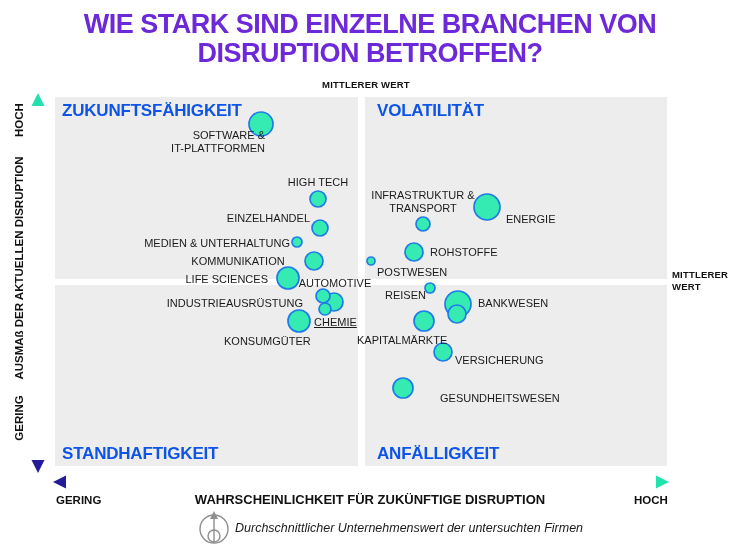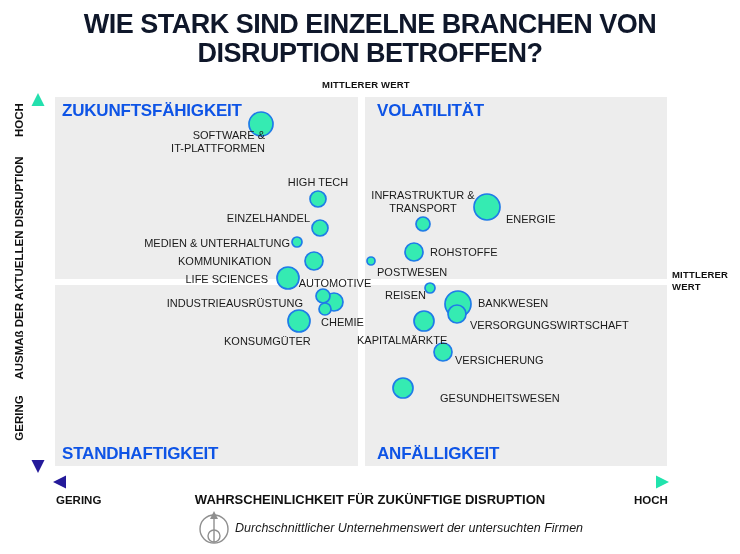--- a/index.html
+++ b/index.html
@@ -1,20 +1,20 @@
 <!DOCTYPE html>
 <html><head>
 <meta charset="utf-8">
 <style>
   html,body{margin:0;padding:0;background:#fff;}
   #fig{position:relative;width:740px;height:554px;background:#fff;overflow:hidden;
        font-family:"Liberation Sans","DejaVu Sans",sans-serif;color:#1a1a1a;}
   .abs{position:absolute;}
   #title{left:0;top:10px;width:740px;text-align:center;font-weight:bold;
-         font-size:27px;line-height:1.08;color:#0f172a;letter-spacing:-0.5px;}
+         font-size:27px;line-height:1.08;color:#6d28d9;letter-spacing:-0.5px;}
   .panel{position:absolute;background:#EDEDED;}
   .qhead{position:absolute;font-weight:bold;font-size:17px;color:#0E54E6;letter-spacing:-0.2px;}
   .meanlbl{position:absolute;font-weight:bold;font-size:9.5px;letter-spacing:0.2px;line-height:1.25;color:#111;}
   .axis-end{position:absolute;font-weight:bold;font-size:11.5px;color:#111;}
   .yrot{position:absolute;transform:translate(-50%,-50%) rotate(-90deg);white-space:nowrap;
         font-weight:bold;font-size:11.5px;color:#111;}
   #xmain{left:70px;top:492px;width:600px;text-align:center;font-weight:bold;font-size:13px;color:#111;}
   .pt-label{position:absolute;font-size:11px;line-height:1.18;white-space:pre-line;color:#1a1a1a;}
   #legend-text{left:235px;top:521px;font-size:12.5px;color:#1a1a1a;font-style:italic;}
   svg{display:block;}
@@ -102,31 +102,30 @@
   <div class="axis-end" style="left:634px;top:494px;">HOCH</div>
 
   <div id="legend-text" class="abs">Durchschnittlicher Unternehmenswert der untersuchten Firmen</div>
 
   <div id="label-layer" class="abs" style="left:0;top:0;width:740px;height:554px;pointer-events:none;">
       <div class="pt-label" style="left: 135px; top: 129px; width: 130px; text-align: right;">SOFTWARE &amp;
 IT-PLATTFORMEN</div>
       <div class="pt-label" style="left: 270px; top: 176px; width: 96px; text-align: center;">HIGH TECH</div>
       <div class="pt-label" style="left: 190px; top: 212px; width: 120px; text-align: right;">EINZELHANDEL</div>
       <div class="pt-label" style="left: 140px; top: 237px; width: 150px; text-align: right;">MEDIEN &amp; UNTERHALTUNG</div>
-      <div class="pt-label" style="left: 178px; top: 255px; width: 120px; text-align: left;">KOMMUNIKATION</div>
+      <div class="pt-label" style="left: 178px; top: 255px; width: 120px; text-align: center;">KOMMUNIKATION</div>
       <div class="pt-label" style="left: 168px; top: 273px; width: 100px; text-align: right;">LIFE SCIENCES</div>
       <div class="pt-label" style="left: 377px; top: 266px; text-align: left;">POSTWESEN</div>
       <div class="pt-label" style="left: 368px; top: 189px; width: 110px; text-align: center;">INFRASTRUKTUR &amp;
 TRANSPORT</div>
       <div class="pt-label" style="left: 506px; top: 213px; text-align: left;">ENERGIE</div>
       <div class="pt-label" style="left: 430px; top: 246px; text-align: left;">ROHSTOFFE</div>
       <div class="pt-label" style="left: 285px; top: 277px; width: 100px; text-align: center;">AUTOMOTIVE</div>
       <div class="pt-label" style="left: 163px; top: 297px; width: 140px; text-align: right;">INDUSTRIEAUSRÜSTUNG</div>
       <div class="pt-label" style="left: 224px; top: 335px; text-align: left;">KONSUMGÜTER</div>
-      <div class="pt-label" style="left: 321px; top: 316px; text-align: right;">CHEMIE</div>
+      <div class="pt-label" style="left: 314px; top: 316px; text-align: right; text-decoration: underline;">CHEMIE</div>
       <div class="pt-label" style="left: 385px; top: 289px; text-align: left;">REISEN</div>
       <div class="pt-label" style="left: 478px; top: 297px; text-align: left;">BANKWESEN</div>
-      <div class="pt-label" style="left: 470px; top: 319px; text-align: left;">VERSORGUNGSWIRTSCHAFT</div>
       <div class="pt-label" style="left: 345px; top: 334px; text-align: left; padding-left: 12px;">KAPITALMÄRKTE</div>
       <div class="pt-label" style="left: 455px; top: 354px; text-align: center;">VERSICHERUNG</div>
       <div class="pt-label" style="left: 440px; top: 392px; text-align: left;">GESUNDHEITSWESEN</div>
     </div>
 </div>
 
 </body></html>

